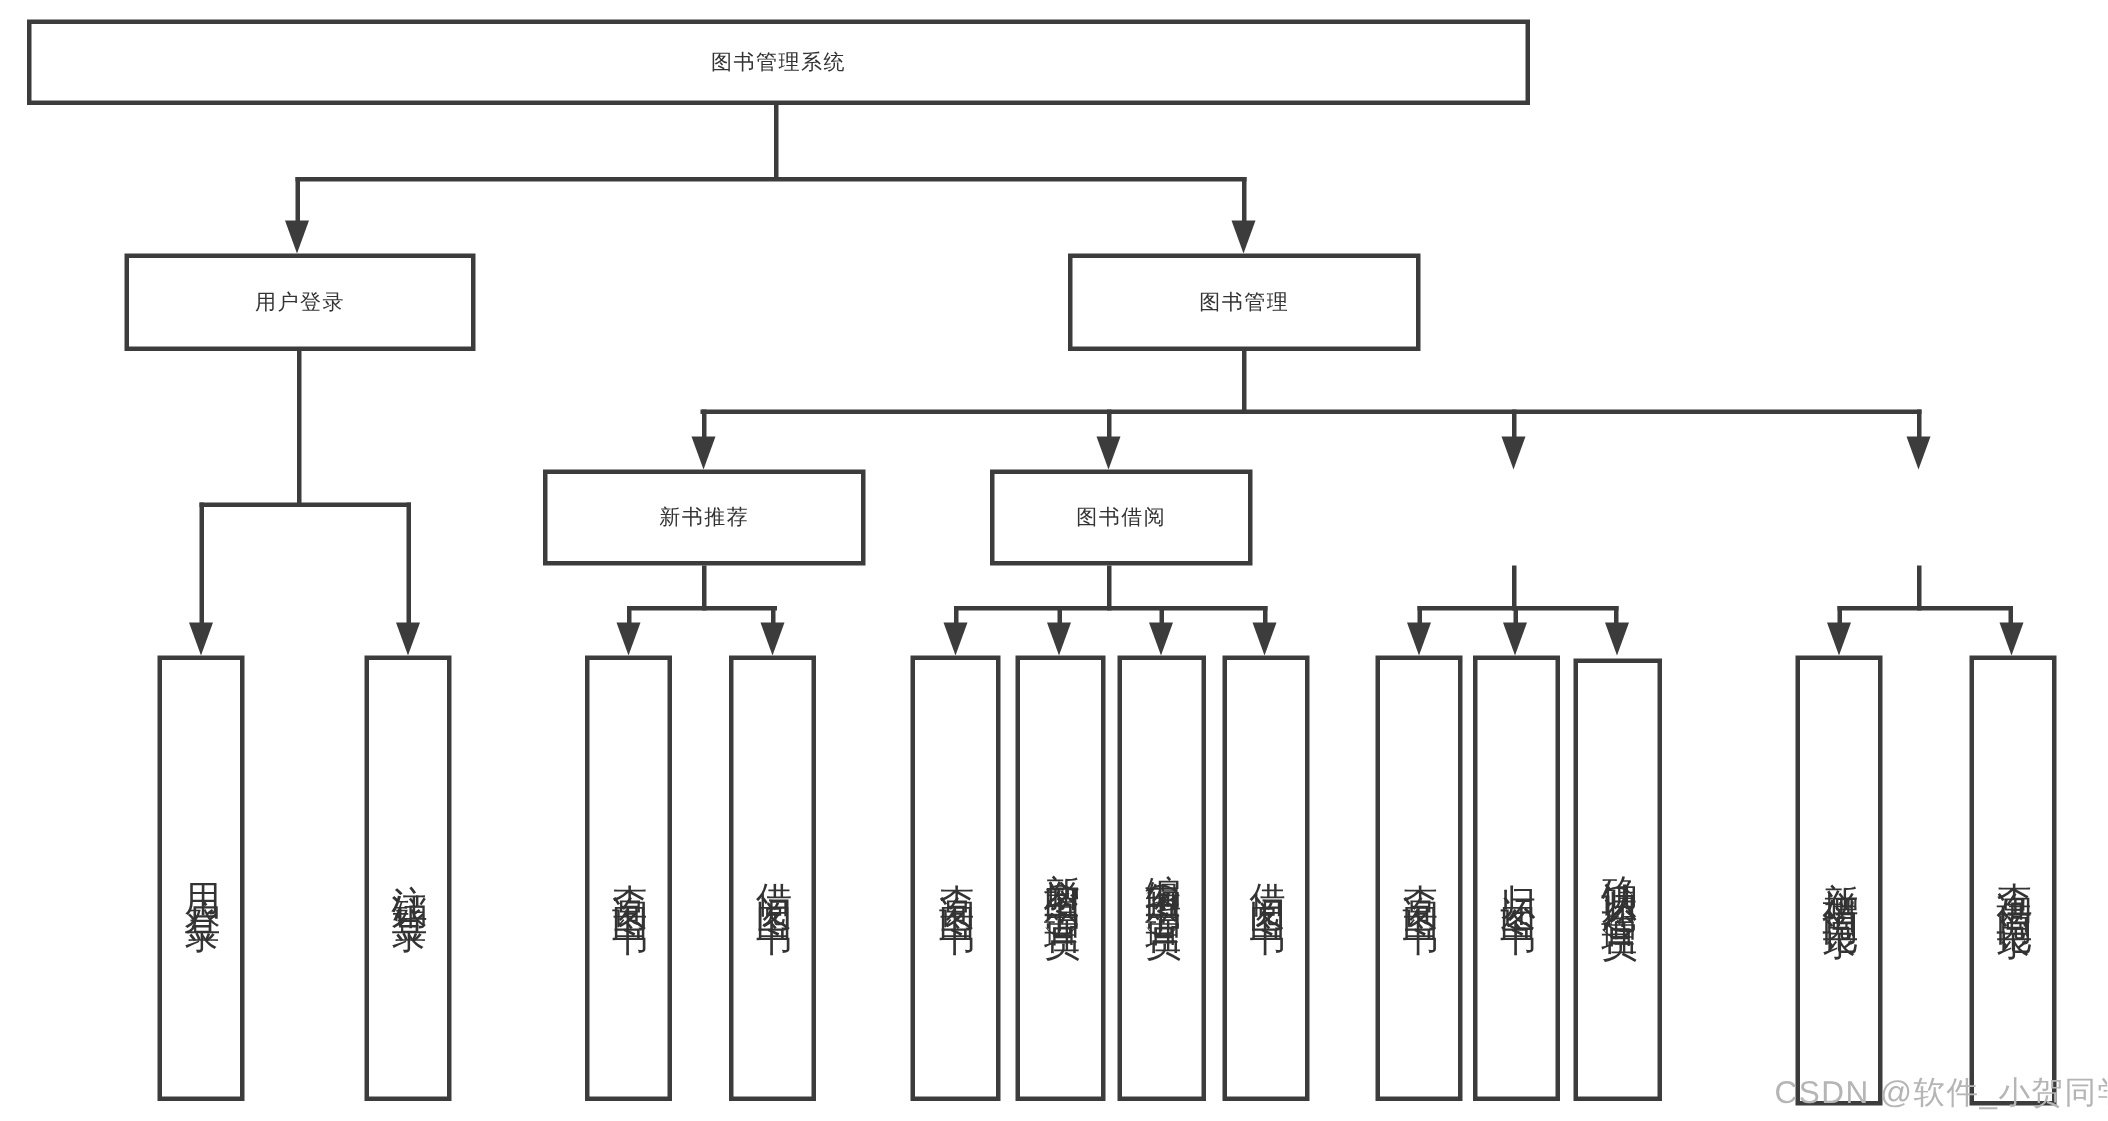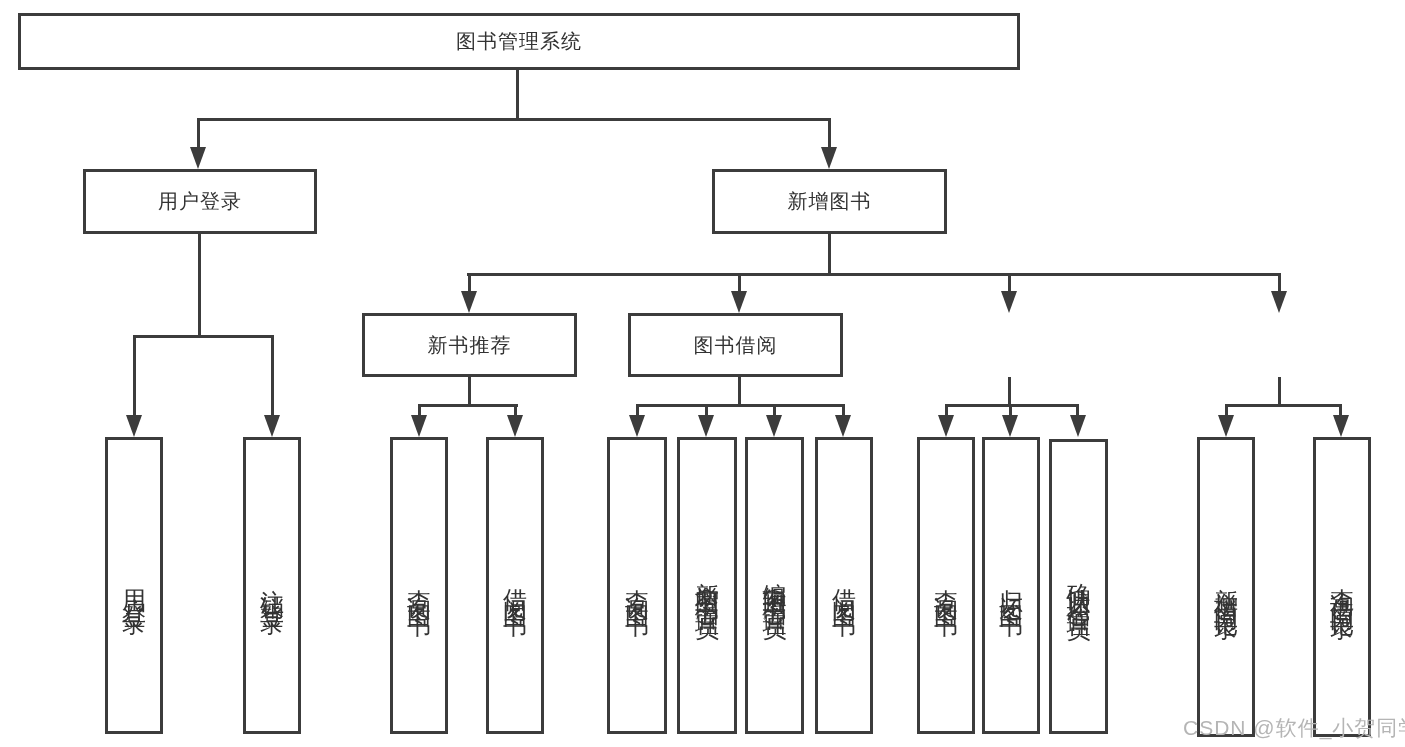--- a/index.html
+++ b/index.html
@@ -14,21 +14,21 @@
   .box {
     position: absolute;
     box-sizing: border-box;
     border: 3px solid #3c3c3c;
     background: #ffffff;
     display: flex;
     align-items: center;
     justify-content: center;
     color: #333333;
   }
-  .hbox { font-size: 20px; letter-spacing: 1px; }
+  .hbox { font-size: 14px; letter-spacing: 1px; }
   .vtext {
     writing-mode: vertical-rl;
     text-orientation: mixed;
     font-size: 24px;
     letter-spacing: 8px;
     color: #333333;
     white-space: nowrap;
   }
   .line { position: absolute; background: #3c3c3c; }
   .ah {
@@ -61,21 +61,21 @@
   <div class="line" style="left:197px; top:118px; width:634px; height:3px;"></div>
   <div class="line" style="left:197px; top:118px; width:3px; height:31px;"></div>
   <div class="ah" style="left:190px; top:147px;"></div>
   <div class="line" style="left:828px; top:118px; width:3px; height:31px;"></div>
   <div class="ah" style="left:821px; top:147px;"></div>
 
   <div class="box hbox" style="left:83px; top:169px; width:234px; height:65px;">
     <span>用户登录</span>
   </div>
   <div class="box hbox" style="left:712px; top:169px; width:235px; height:65px;">
-    <span>新增图书</span>
+    <span>图书管理</span>
   </div>
 
   <div class="line" style="left:198px; top:234px; width:3px; height:104px;"></div>
   <div class="line" style="left:133px; top:335px; width:141px; height:3px;"></div>
   <div class="line" style="left:133px; top:335px; width:3px; height:82px;"></div>
   <div class="ah" style="left:126px; top:415px;"></div>
   <div class="line" style="left:271px; top:335px; width:3px; height:82px;"></div>
   <div class="ah" style="left:264px; top:415px;"></div>
 
   <div class="line" style="left:828px; top:234px; width:3px; height:42px;"></div>
@@ -85,21 +85,21 @@
   <div class="line" style="left:738px; top:273px; width:3px; height:20px;"></div>
   <div class="ah" style="left:731px; top:291px;"></div>
   <div class="line" style="left:1008px; top:273px; width:3px; height:20px;"></div>
   <div class="ah" style="left:1001px; top:291px;"></div>
   <div class="line" style="left:1278px; top:273px; width:3px; height:20px;"></div>
   <div class="ah" style="left:1271px; top:291px;"></div>
 
   <div class="box hbox" style="left:362px; top:313px; width:215px; height:64px;text-align:center;">
     <span>新书推荐</span>
   </div>
-  <div class="box hbox" style="left:628px; top:313px; width:215px; height:64px;">
+  <div class="box hbox" style="left:660px; top:313px; width:175px; height:64px;">
     <span>图书借阅</span>
   </div>
 
   <div class="line" style="left:468px; top:377px; width:3px; height:30px;"></div>
   <div class="line" style="left:418px; top:404px; width:100px; height:3px;"></div>
   <div class="line" style="left:418px; top:404px; width:3px; height:13px;"></div>
   <div class="ah" style="left:411px; top:415px;"></div>
   <div class="line" style="left:514px; top:404px; width:3px; height:13px;"></div>
   <div class="ah" style="left:507px; top:415px;"></div>
 

